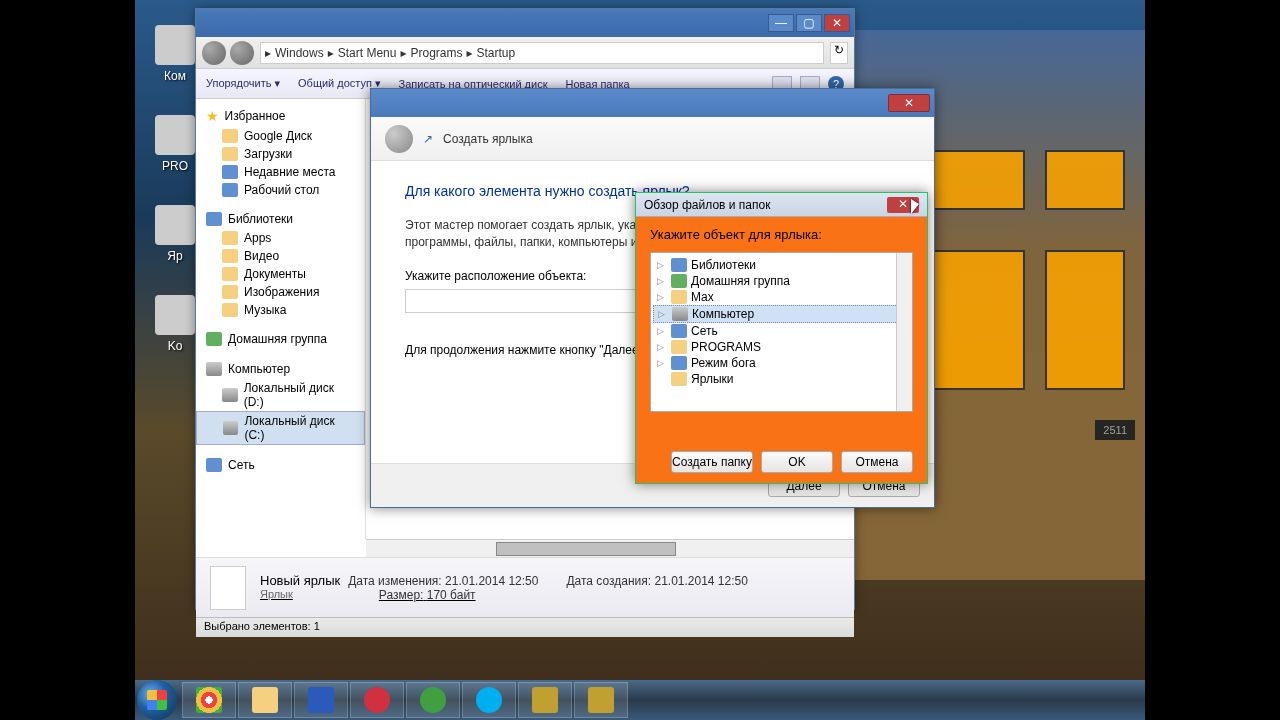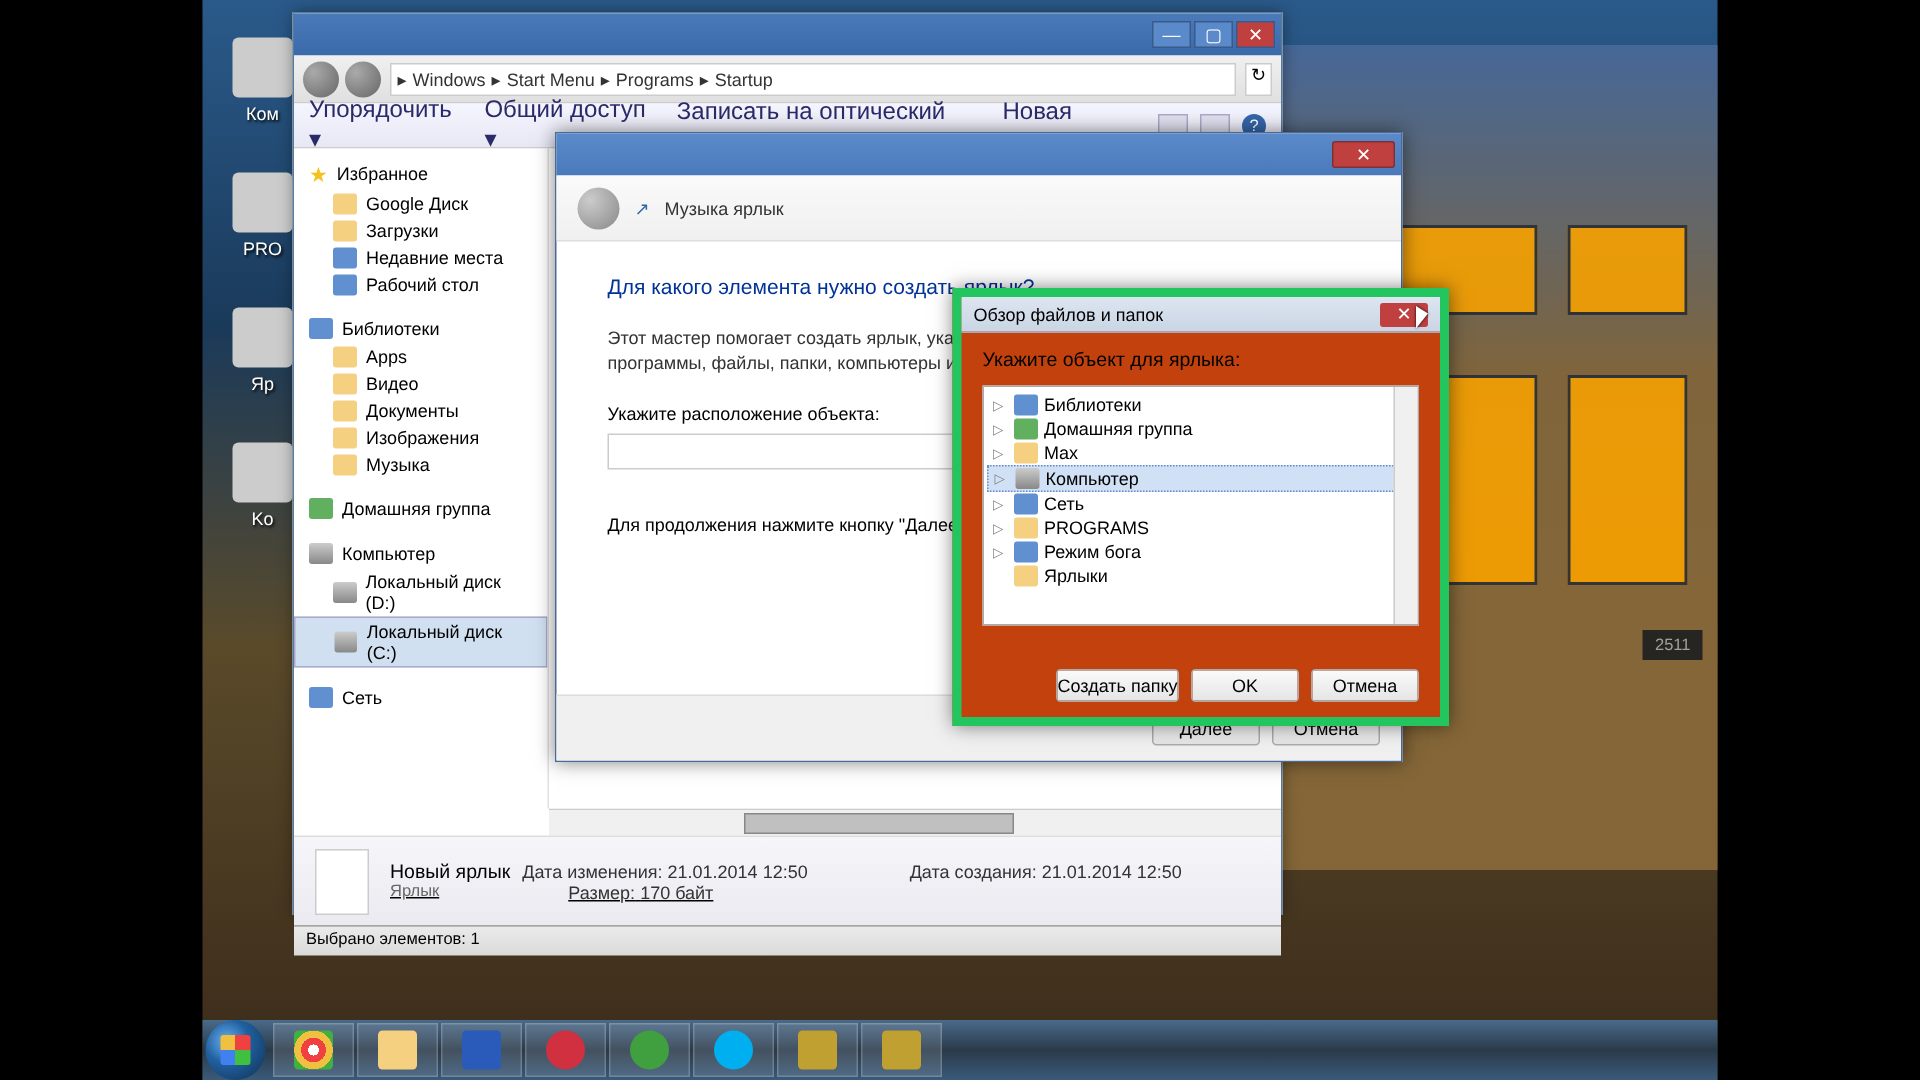--- a/index.html
+++ b/index.html
@@ -26,21 +26,21 @@
 .winbtn.close{background:#c04040;}
 .navbar{height:32px;background:linear-gradient(180deg,#f0f0f0,#e0e0e0);display:flex;align-items:center;padding:0 6px;gap:6px;border-bottom:1px solid #ccc;}
 .navbtns{display:flex;gap:4px;}
 .navbtn{width:24px;height:24px;border-radius:50%;background:radial-gradient(circle at 30% 30%,#aaa,#666);}
 .breadcrumb{flex:1;height:22px;background:#fff;border:1px solid #ccc;display:flex;align-items:center;padding:0 4px;gap:4px;font-size:11px;}
 .breadcrumb span{color:#333;}
 .bc-sep{color:#888;}
 .searchbox{width:200px;height:22px;background:#fff;border:1px solid #ccc;display:flex;align-items:center;padding:0 6px;color:#888;font-style:italic;}
 .searchbox::after{content:"🔍";margin-left:auto;font-style:normal;font-size:11px;color:#36a;}
 .toolbar{height:30px;background:linear-gradient(180deg,#f5f5ff,#e8e8f5);display:flex;align-items:center;padding:0 10px;gap:18px;border-bottom:1px solid #ccc;color:#2a2a6a;}
-.toolbar-item{cursor:pointer;font-size:16px;}
+.toolbar-item{cursor:pointer;font-size:11px;}
 .toolbar-right{margin-left:auto;display:flex;gap:8px;}
 .tricon{width:20px;height:16px;background:#e0e0f0;border:1px solid #aac;}
 .help-icon{width:16px;height:16px;border-radius:50%;background:#36a;color:#fff;text-align:center;line-height:16px;font-size:11px;}
 
 .explorer-body{display:flex;height:440px;}
 .sidebar{width:170px;background:#fff;border-right:1px solid #e0e0e0;overflow-y:auto;padding:6px 0;}
 .sb-group{margin-bottom:10px;}
 .sb-header{display:flex;align-items:center;padding:3px 10px;gap:6px;font-size:12px;}
 .sb-item{display:flex;align-items:center;padding:2px 10px 2px 26px;gap:6px;font-size:12px;cursor:pointer;}
 .sb-item.sel{background:#d0e0f0;border:1px solid #aac;}
@@ -74,21 +74,21 @@
 .wizard-title{color:#333;}
 .wizard-body{padding:22px 34px;}
 .wizard-q{color:#003399;font-size:14px;margin-bottom:18px;}
 .wizard-desc{font-size:12px;color:#333;margin-bottom:18px;line-height:1.4;}
 .wizard-label{font-size:12px;margin-bottom:6px;}
 .wizard-input{width:360px;height:24px;border:1px solid #ccc;background:#fff;}
 .wizard-hint{margin-top:30px;font-size:12px;}
 .wizard-footer{position:absolute;bottom:0;left:0;right:0;height:44px;background:#f0f0f0;border-top:1px solid #ddd;display:flex;justify-content:flex-end;align-items:center;padding:0 14px;gap:8px;}
 .wbtn{min-width:72px;height:22px;background:linear-gradient(#fafafa,#e5e5e5);border:1px solid #aaa;border-radius:3px;cursor:pointer;font-size:12px;}
 
-.browse{position:absolute;left:635px;top:192px;width:331px;height:292px;background:#c2410c;border:6px solid #22c55e;box-shadow:0 0 12px rgba(0,0,0,0.5);}
+.browse{position:absolute;left:635px;top:192px;width:293px;height:292px;background:#f97316;border:1px solid #22c55e;box-shadow:0 0 12px rgba(0,0,0,0.5);}
 .browse-tb{height:24px;background:linear-gradient(180deg,#dde5f0,#cad5e5);display:flex;align-items:center;padding:0 8px;border-bottom:1px solid #aab;}
 .browse-title{flex:1;}
 .browse-close{width:32px;height:16px;background:#c04040;color:#fff;text-align:center;line-height:14px;cursor:pointer;border-radius:2px;position:relative;}
 .cursor{position:absolute;top:2px;left:18px;width:12px;height:16px;z-index:10;}
 .cursor::before{content:"";position:absolute;border-left:8px solid #fff;border-top:5px solid transparent;border-bottom:10px solid transparent;filter:drop-shadow(0 0 1px #000);}
 .browse-label{padding:10px 14px 6px;font-size:13px;}
 .browse-tree{margin:4px 14px;background:#fff;border:1px solid #aaa;height:160px;overflow-y:auto;padding:4px 2px;position:relative;}
 .tree-scroll{position:absolute;right:0;top:0;width:16px;height:100%;background:#f0f0f0;border-left:1px solid #ccc;}
 .tree-item{display:flex;align-items:center;padding:1px 4px;gap:4px;font-size:12px;cursor:pointer;}
 .tree-item.sel{background:#d0e0f5;border:1px dotted #6a8aca;}
@@ -243,39 +243,39 @@
   </div>
   <div class="scrollbar-h">
       <div class="scroll-thumb"></div>
     </div>
   <div class="details-pane">
     <div class="dp-icon"></div>
     <div class="dp-text">
       <div style="display:flex;gap:8px;align-items:baseline;">
         <span class="dp-name">Новый ярлык</span>
         <span class="dp-prop"><span>Дата изменения:</span> <span>21.01.2014 12:50</span></span>
-        <span class="dp-prop" style="margin-left:60px;"><span>Дата создания:</span> <span>21.01.2014 12:50</span></span>
+        <span class="dp-prop" style="margin-left:20px;"><span>Дата создания:</span> <span>21.01.2014 12:50</span></span>
       </div>
       <div style="display:flex;gap:8px;text-decoration:underline;">
         <span class="dp-type">Ярлык</span>
         <span class="dp-prop" style="margin-left:78px;"><span>Размер:</span> <span>170 байт</span></span>
       </div>
     </div>
   </div>
   <div class="statusbar">Выбрано элементов: 1</div>
 </div>
 
 <div class="wizard">
   <div class="wizard-tb">
     <div class="wizard-close">✕</div>
   </div>
   <div class="wizard-header">
     <div class="back-arrow"></div>
     <span style="color:#36a;">↗</span>
-    <span class="wizard-title">Музыка ярлык</span>
+    <span class="wizard-title">Создать ярлыка</span>
   </div>
   <div class="wizard-body">
     <div class="wizard-q">Для какого элемента нужно создать ярлык?</div>
     <div class="wizard-desc">Этот мастер помогает создать ярлык, указывающий на локальные или сетевые программы, файлы, папки, компьютеры или адреса в Интернете.</div>
     <div class="wizard-label">Укажите расположение объекта:</div>
     <input class="wizard-input" style="">
     <div class="wizard-hint">Для продолжения нажмите кнопку "Далее".</div>
   </div>
   <div class="wizard-footer">
     <button class="wbtn">Далее</button>

